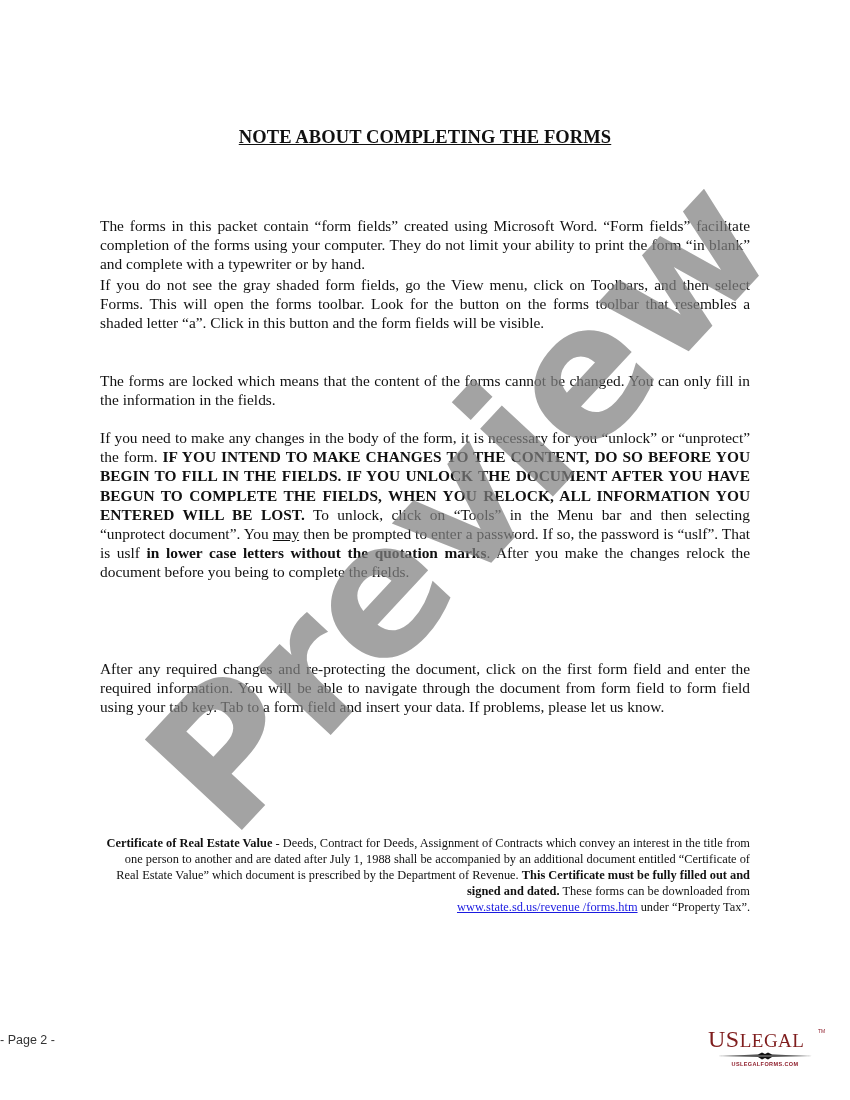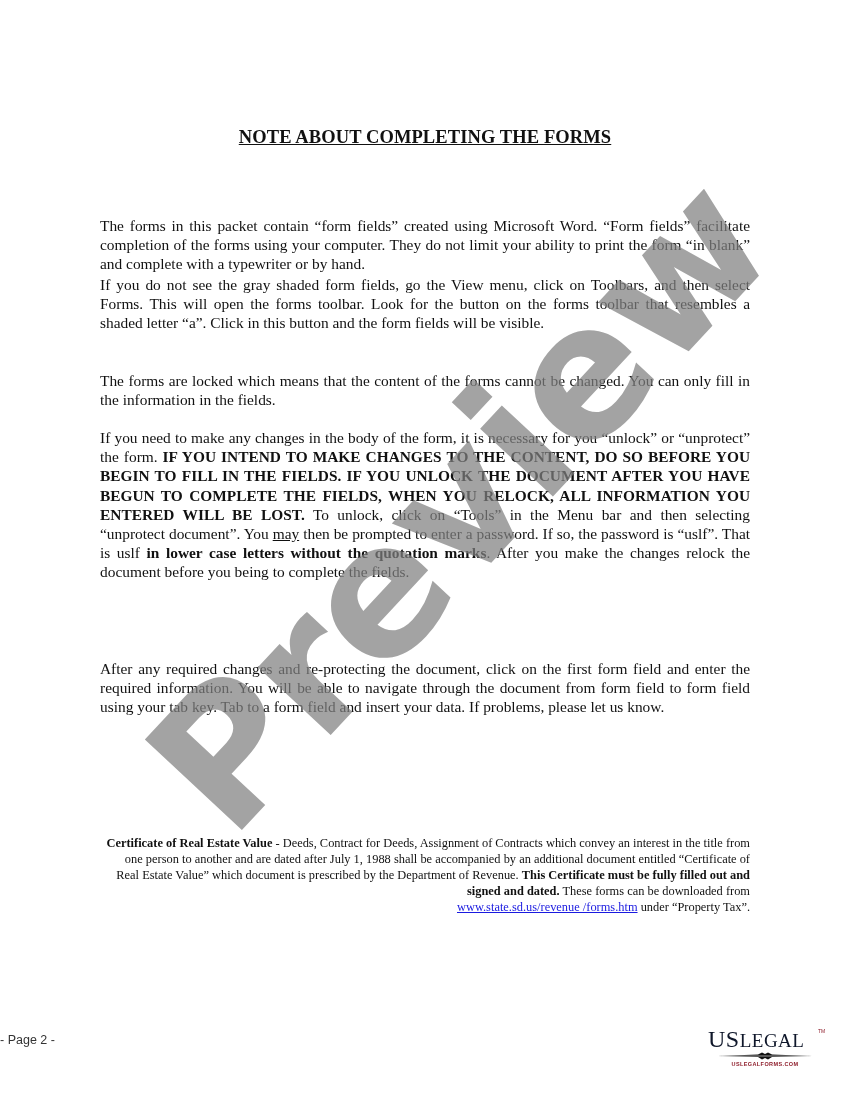--- a/index.html
+++ b/index.html
@@ -68,21 +68,21 @@
       left: 706px;
       top: 1026px;
       width: 120px;
       height: 44px;
     }
     .logo-text {
       position: absolute;
       left: 2px; top: 0;
       font-family: "Liberation Serif", "DejaVu Serif", serif;
       font-size: 24px;
-      color: #0f172a;
+      color: #7f1d1d;
       letter-spacing: 0.5px;
       line-height: 26px;
     }
     .logo-text .big { font-size: 24px; }
     .logo-text .sm { font-size: 19px; }
     .logo-tm {
       position: absolute;
       left: 112px; top: 2px;
       font-family: "Liberation Sans", sans-serif;
       font-size: 5px;

